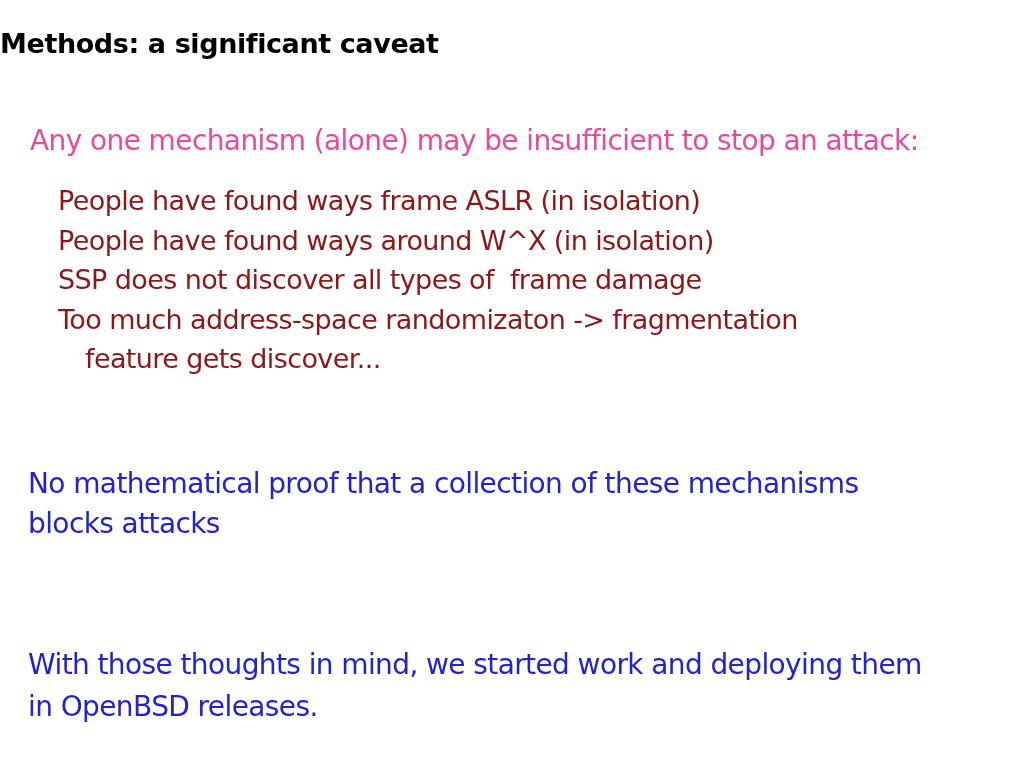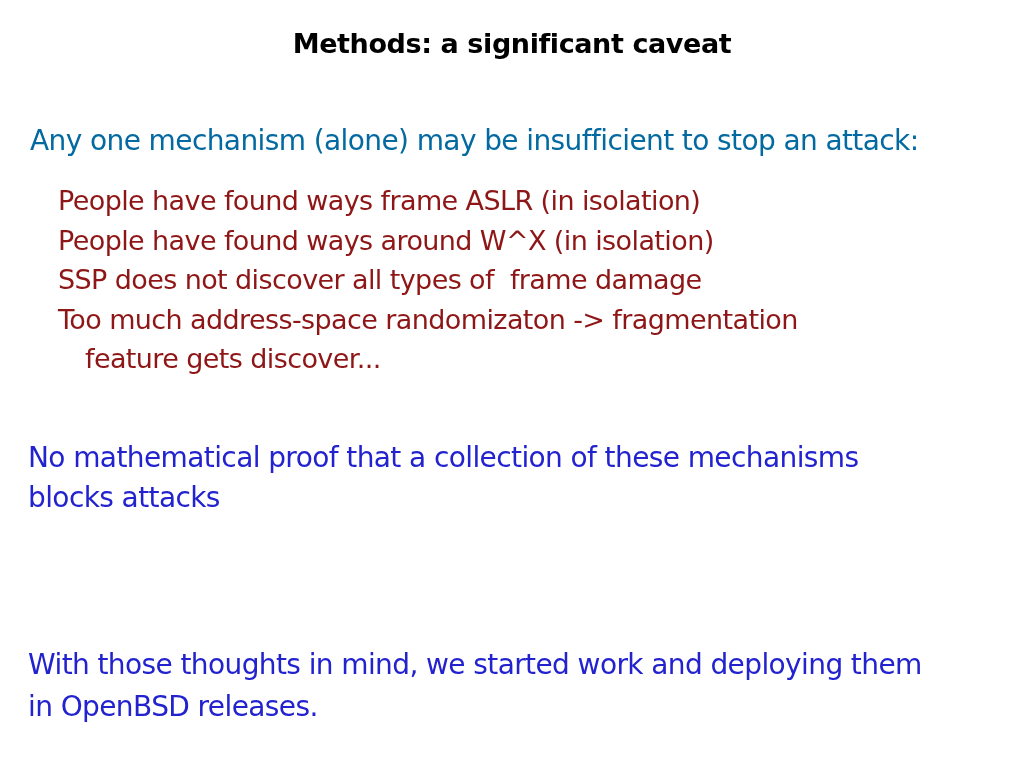--- a/index.html
+++ b/index.html
@@ -17,52 +17,52 @@
   }
   .line {
     white-space: pre;          
     letter-spacing: -0.6px;
   }
   .slide-title {
     position: absolute;
     top: 28px;
     left: 0;
     width: 1024px;
-    text-align: center;
+    text-align: left;
     font-size: 27px;
     font-weight: bold;
     color: #000000;
     letter-spacing: -0.4px;
   }
   .intro {
     position: absolute;
     top: 124px;
     left: 30px;
     font-size: 28px;
-    color: #0369a1;
+    color: #ec4899;
   }
   .caveat-list {
     position: absolute;
     top: 181px;
     left: 58px;
     font-size: 27px;
     color: #8e1616;
     line-height: 39.5px;
   }
   .caveat-continuation {
     margin-left: 27px;
   }
   .para-blue {
     position: absolute;
     left: 28px;
     font-size: 28px;
     color: #2222cf;
     line-height: 40px;
   }
-  .no-proof   { top: 438px; }
+  .no-proof   { top: 464px; }
   .dont-try   { top: 560px; }
   .closing    { top: 644px; line-height: 42px; }
 </style>
 </head>
 <body>
 
 <div class="slide">
 
   <div class="slide-title line">Methods: a significant caveat</div>
 

